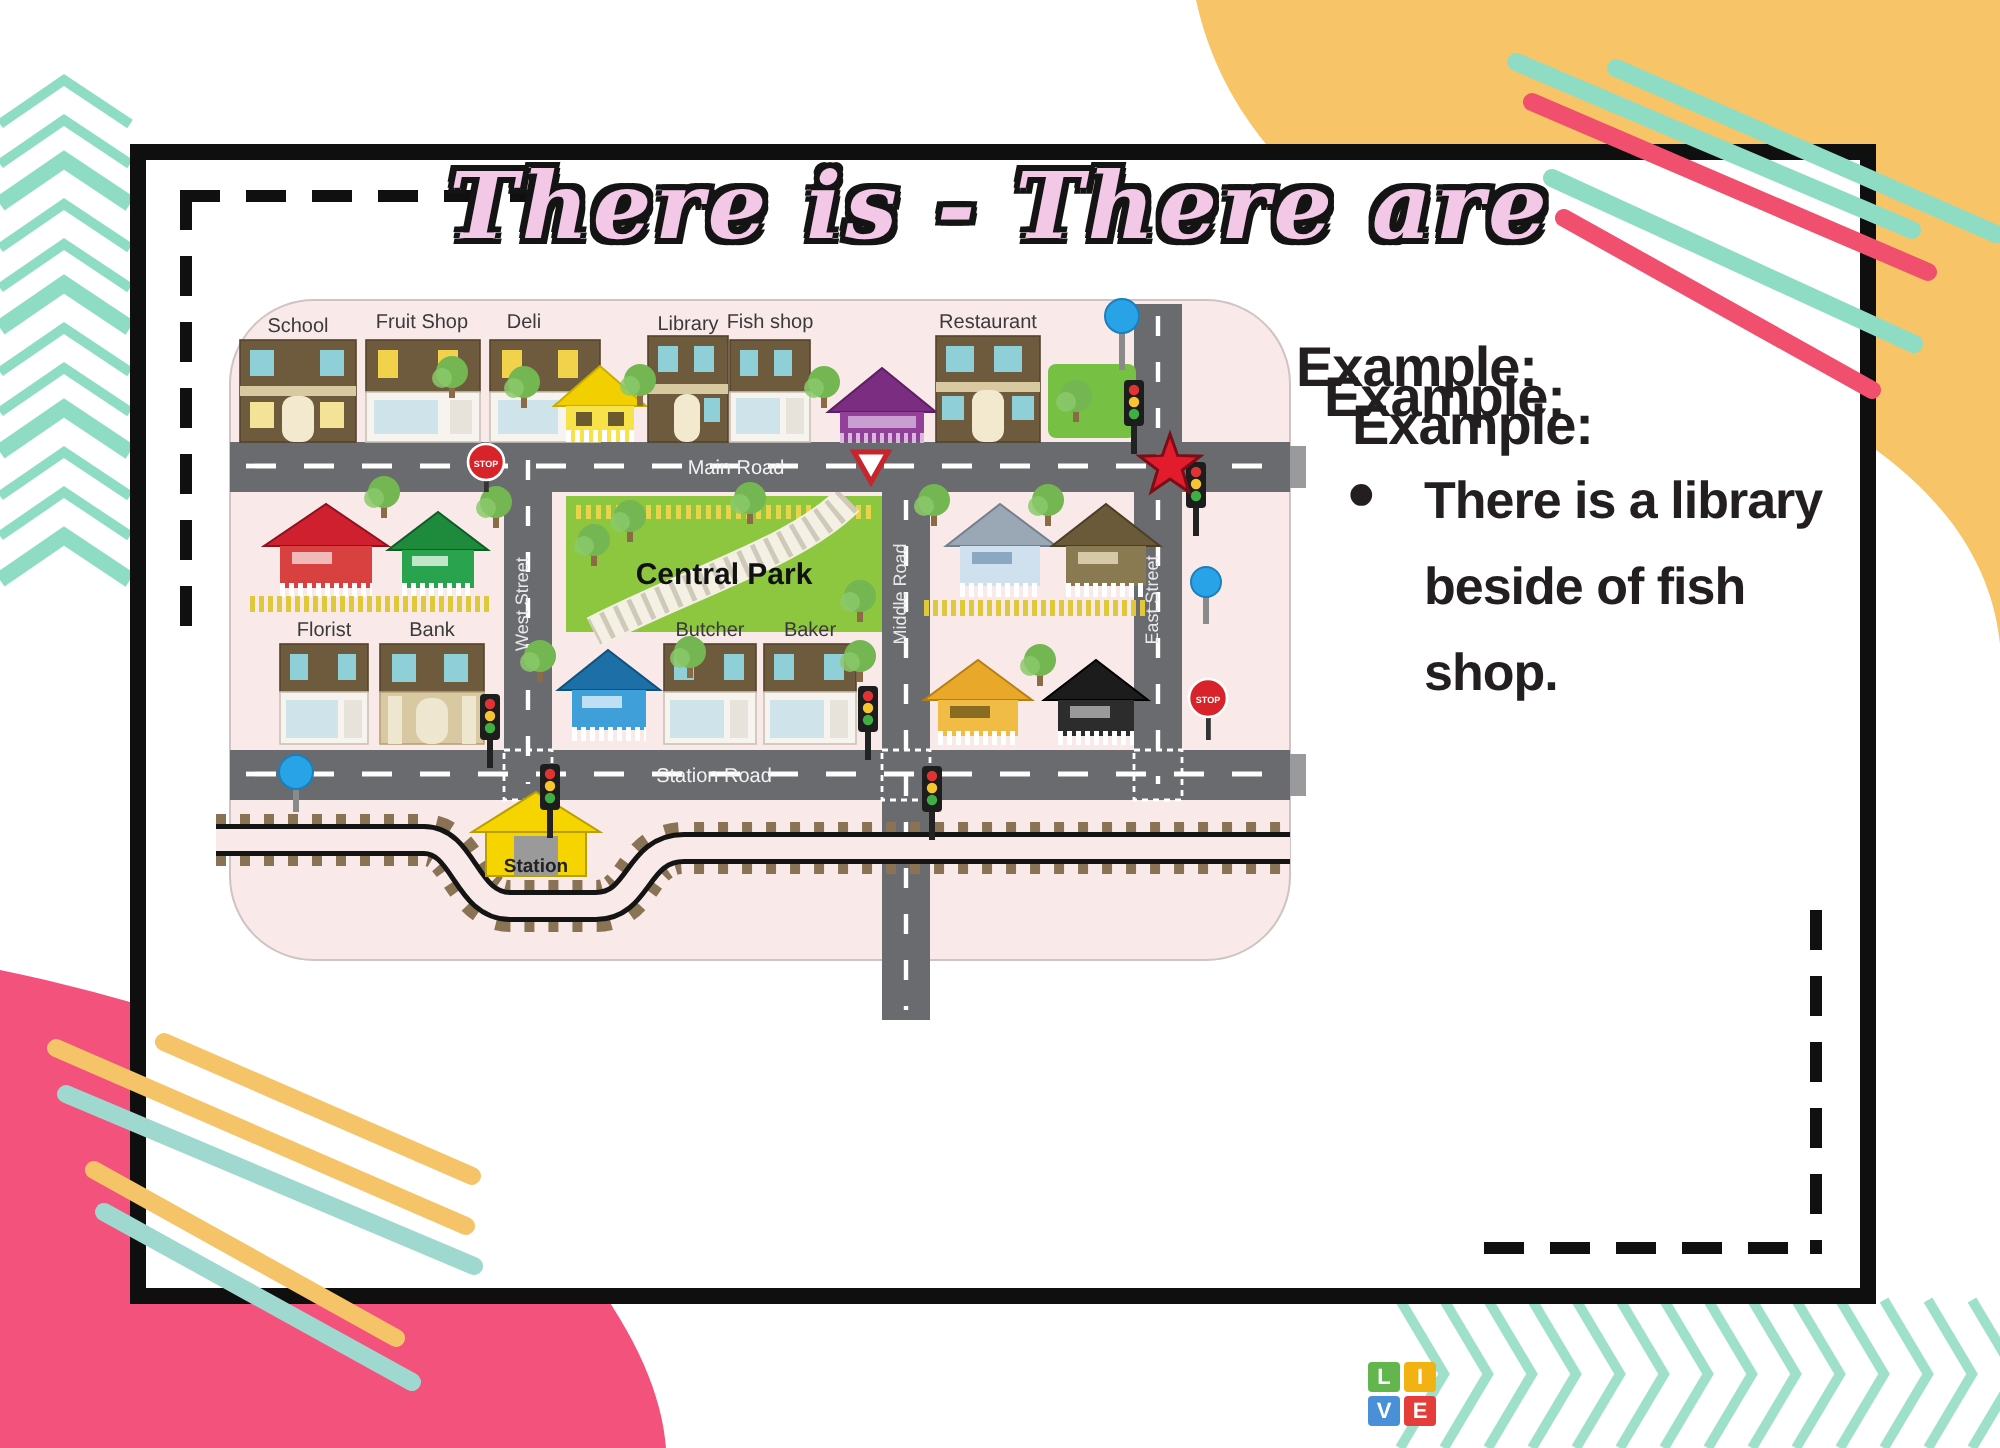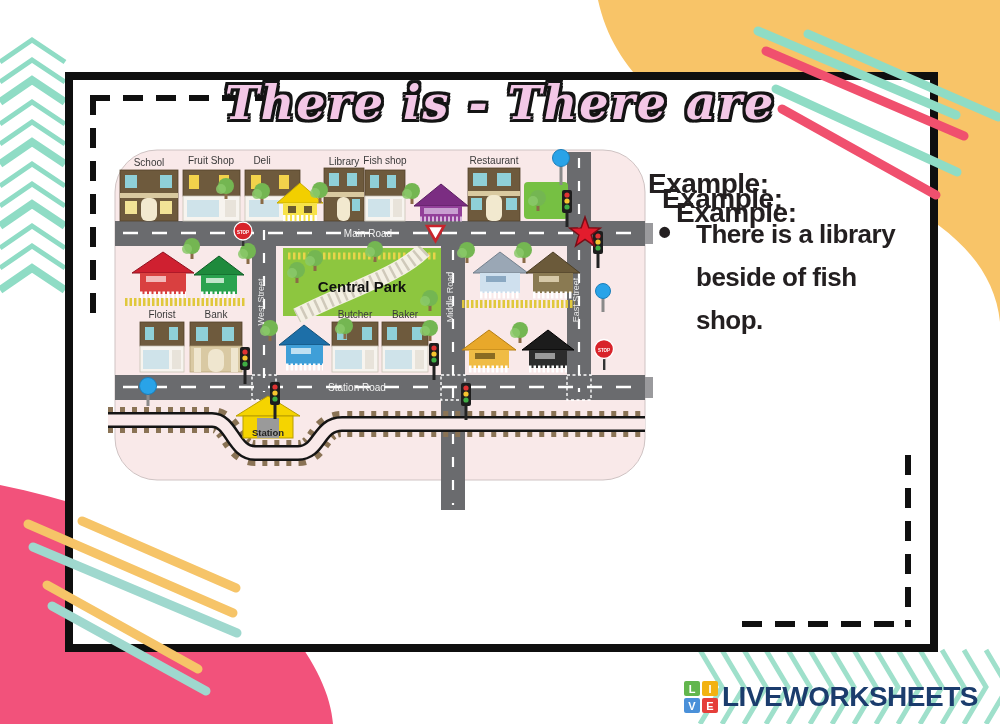--- a/index.html
+++ b/index.html
@@ -30,21 +30,21 @@
     text-shadow:-3px -3px 0 #141414,3px -3px 0 #141414,-3px 3px 0 #141414,3px 3px 0 #141414,
                 -3px 0 0 #141414,3px 0 0 #141414,0 -3px 0 #141414,0 3px 0 #141414;
   }
 
   
   .example-block{position:absolute;left:644px;top:166px;width:280px;z-index:4;color:#231f20;}
   .example-heading{
     position:absolute;font-size:28px;font-weight:bold;letter-spacing:-0.5px;white-space:nowrap;
   }
   .eh1{left:4px;top:2px;} .eh2{left:18px;top:17px;} .eh3{left:32px;top:31px;}
-  .example-list{list-style:none;margin:0;padding:0;position:absolute;left:10px;top:47px;width:250px;}
+  .example-list{list-style:none;margin:16px;padding:0;position:absolute;left:10px;top:47px;width:250px;}
   .example-list li{
     position:relative;padding-left:42px;font-size:26px;font-weight:bold;letter-spacing:-0.5px;
     line-height:43px;white-space:pre-line;
   }
   .example-list li::before{
     content:"\2022";position:absolute;left:4px;top:-2px;font-size:38px;
   }
 
   
   .brand{position:absolute;left:684px;top:681px;z-index:5;display:flex;align-items:center;pointer-events:auto;}
@@ -407,14 +407,13 @@
   </g>
 </svg>
 
 <div class="brand">
   <div class="brand-grid">
     <span class="bg-l">L</span>
     <span class="bg-i">I</span>
     <span class="bg-v">V</span>
     <span class="bg-e">E</span>
   </div>
-  <span class="brand-text">LIVEWORKSHEETS</span>
 </div>
 
 </body></html>

